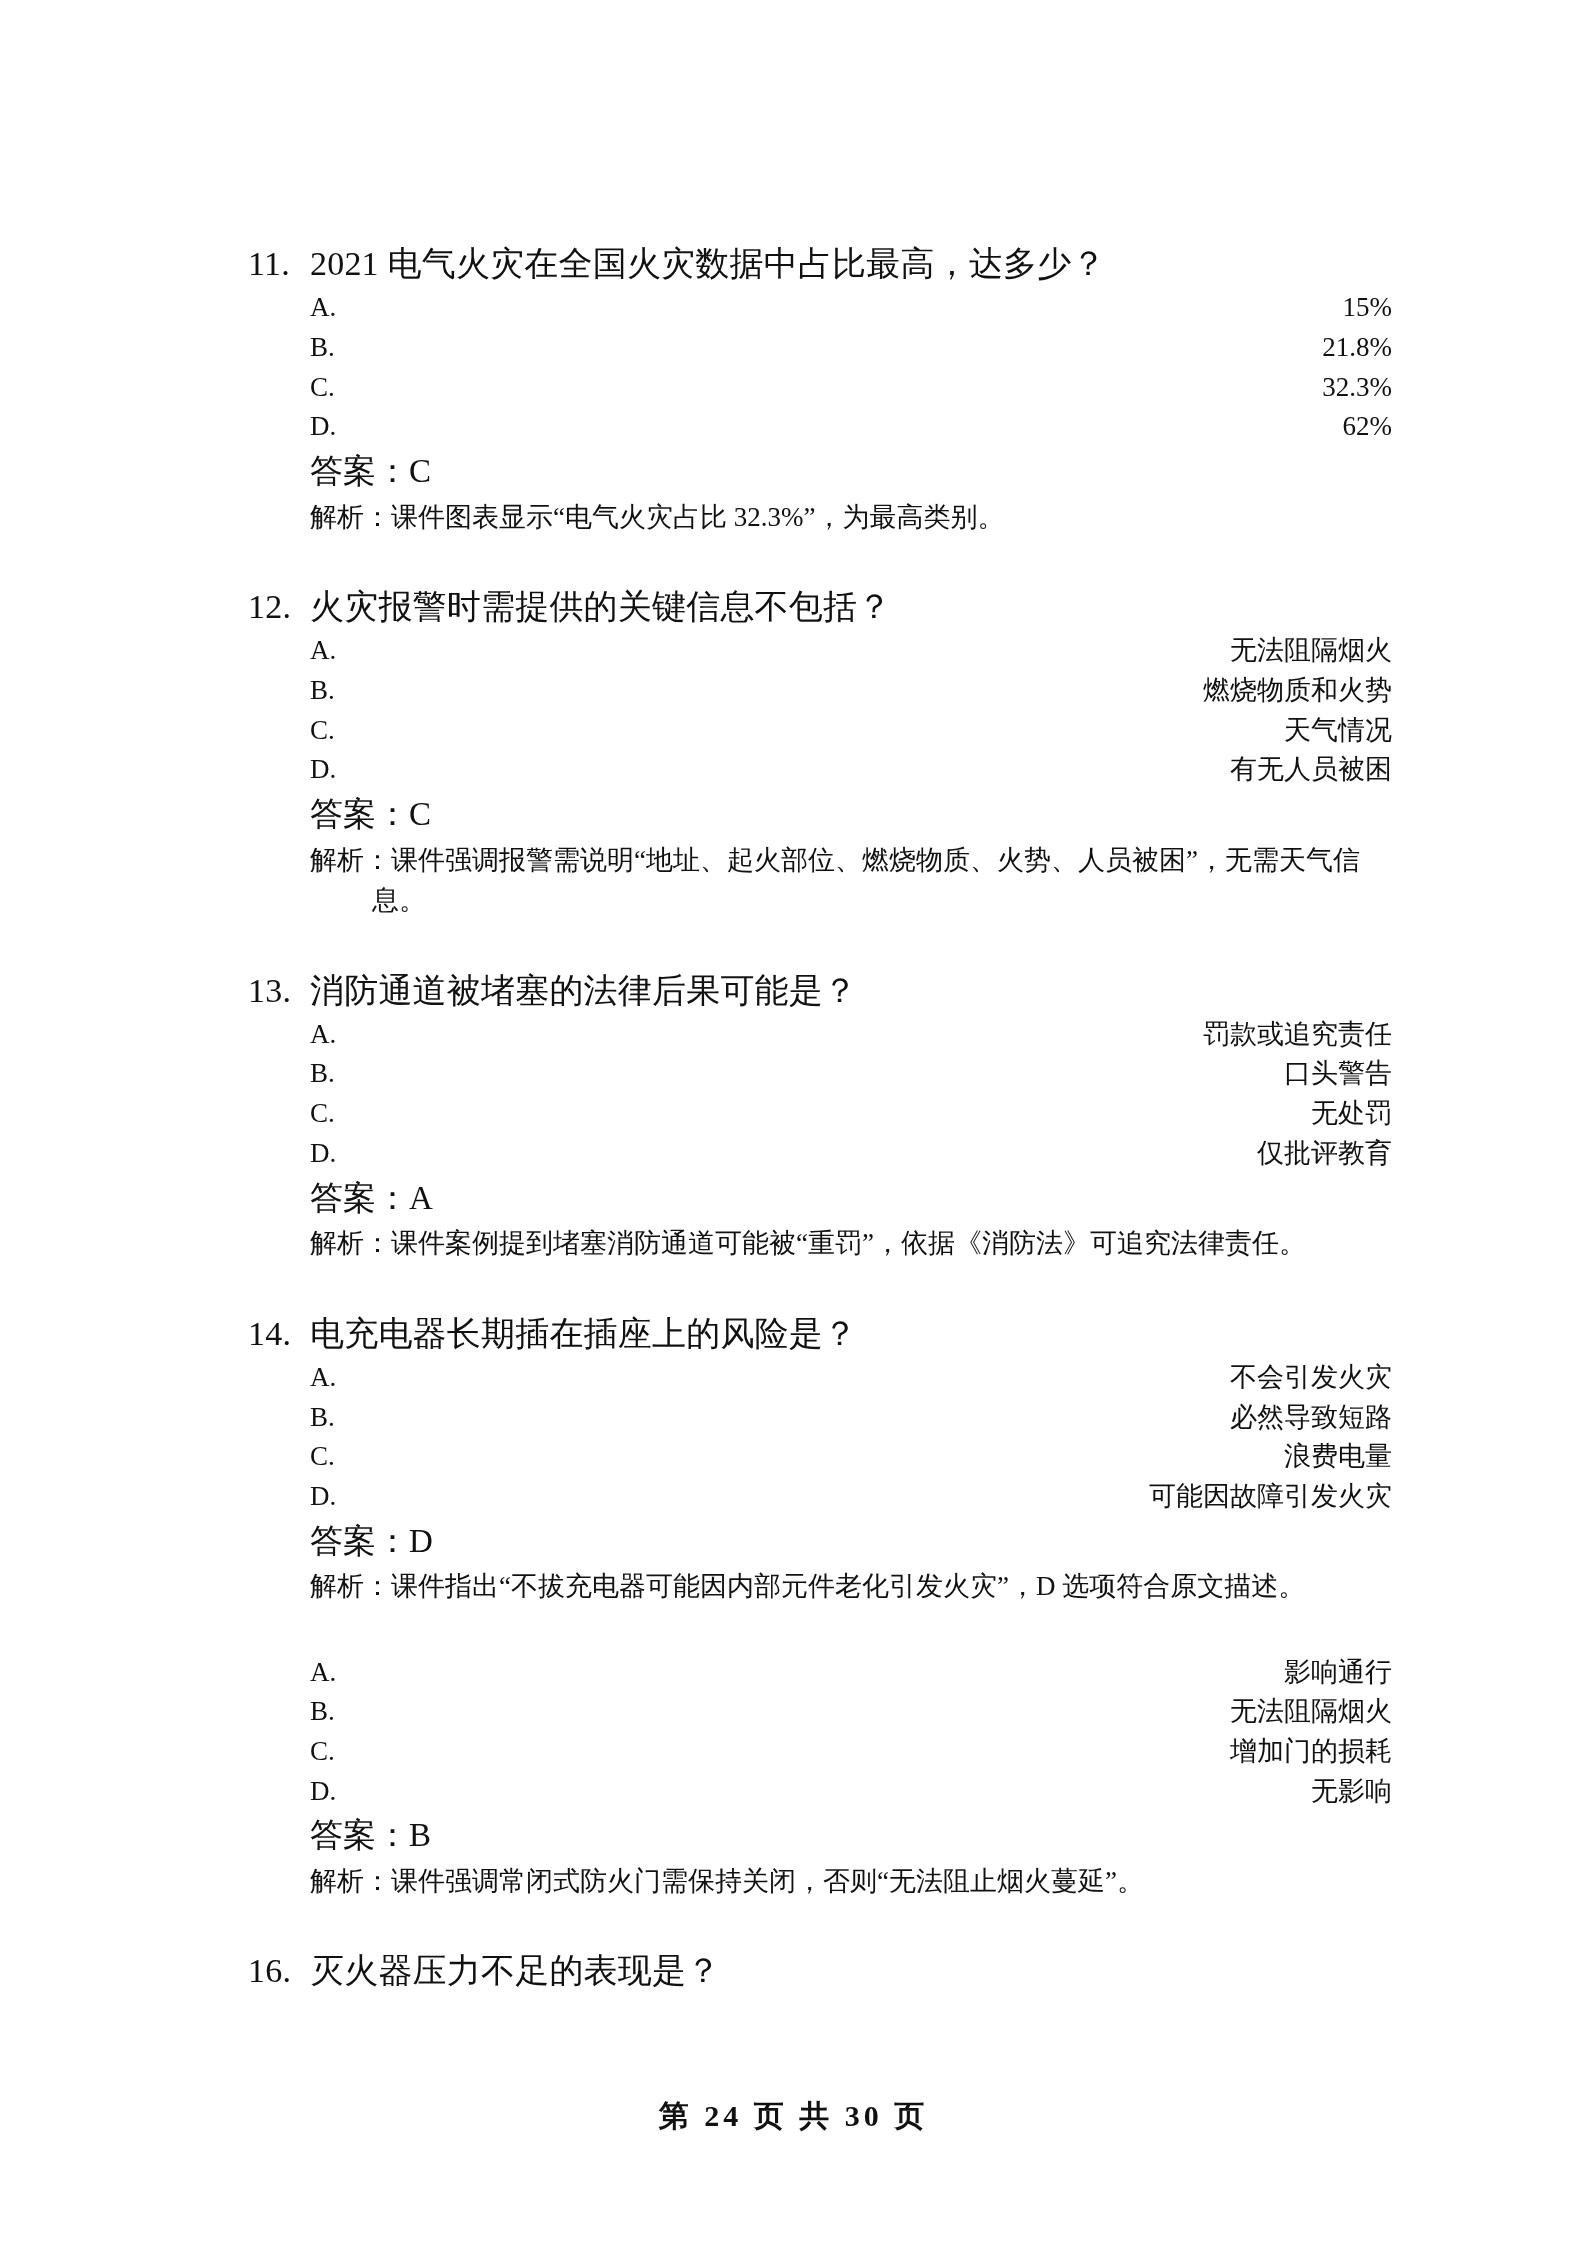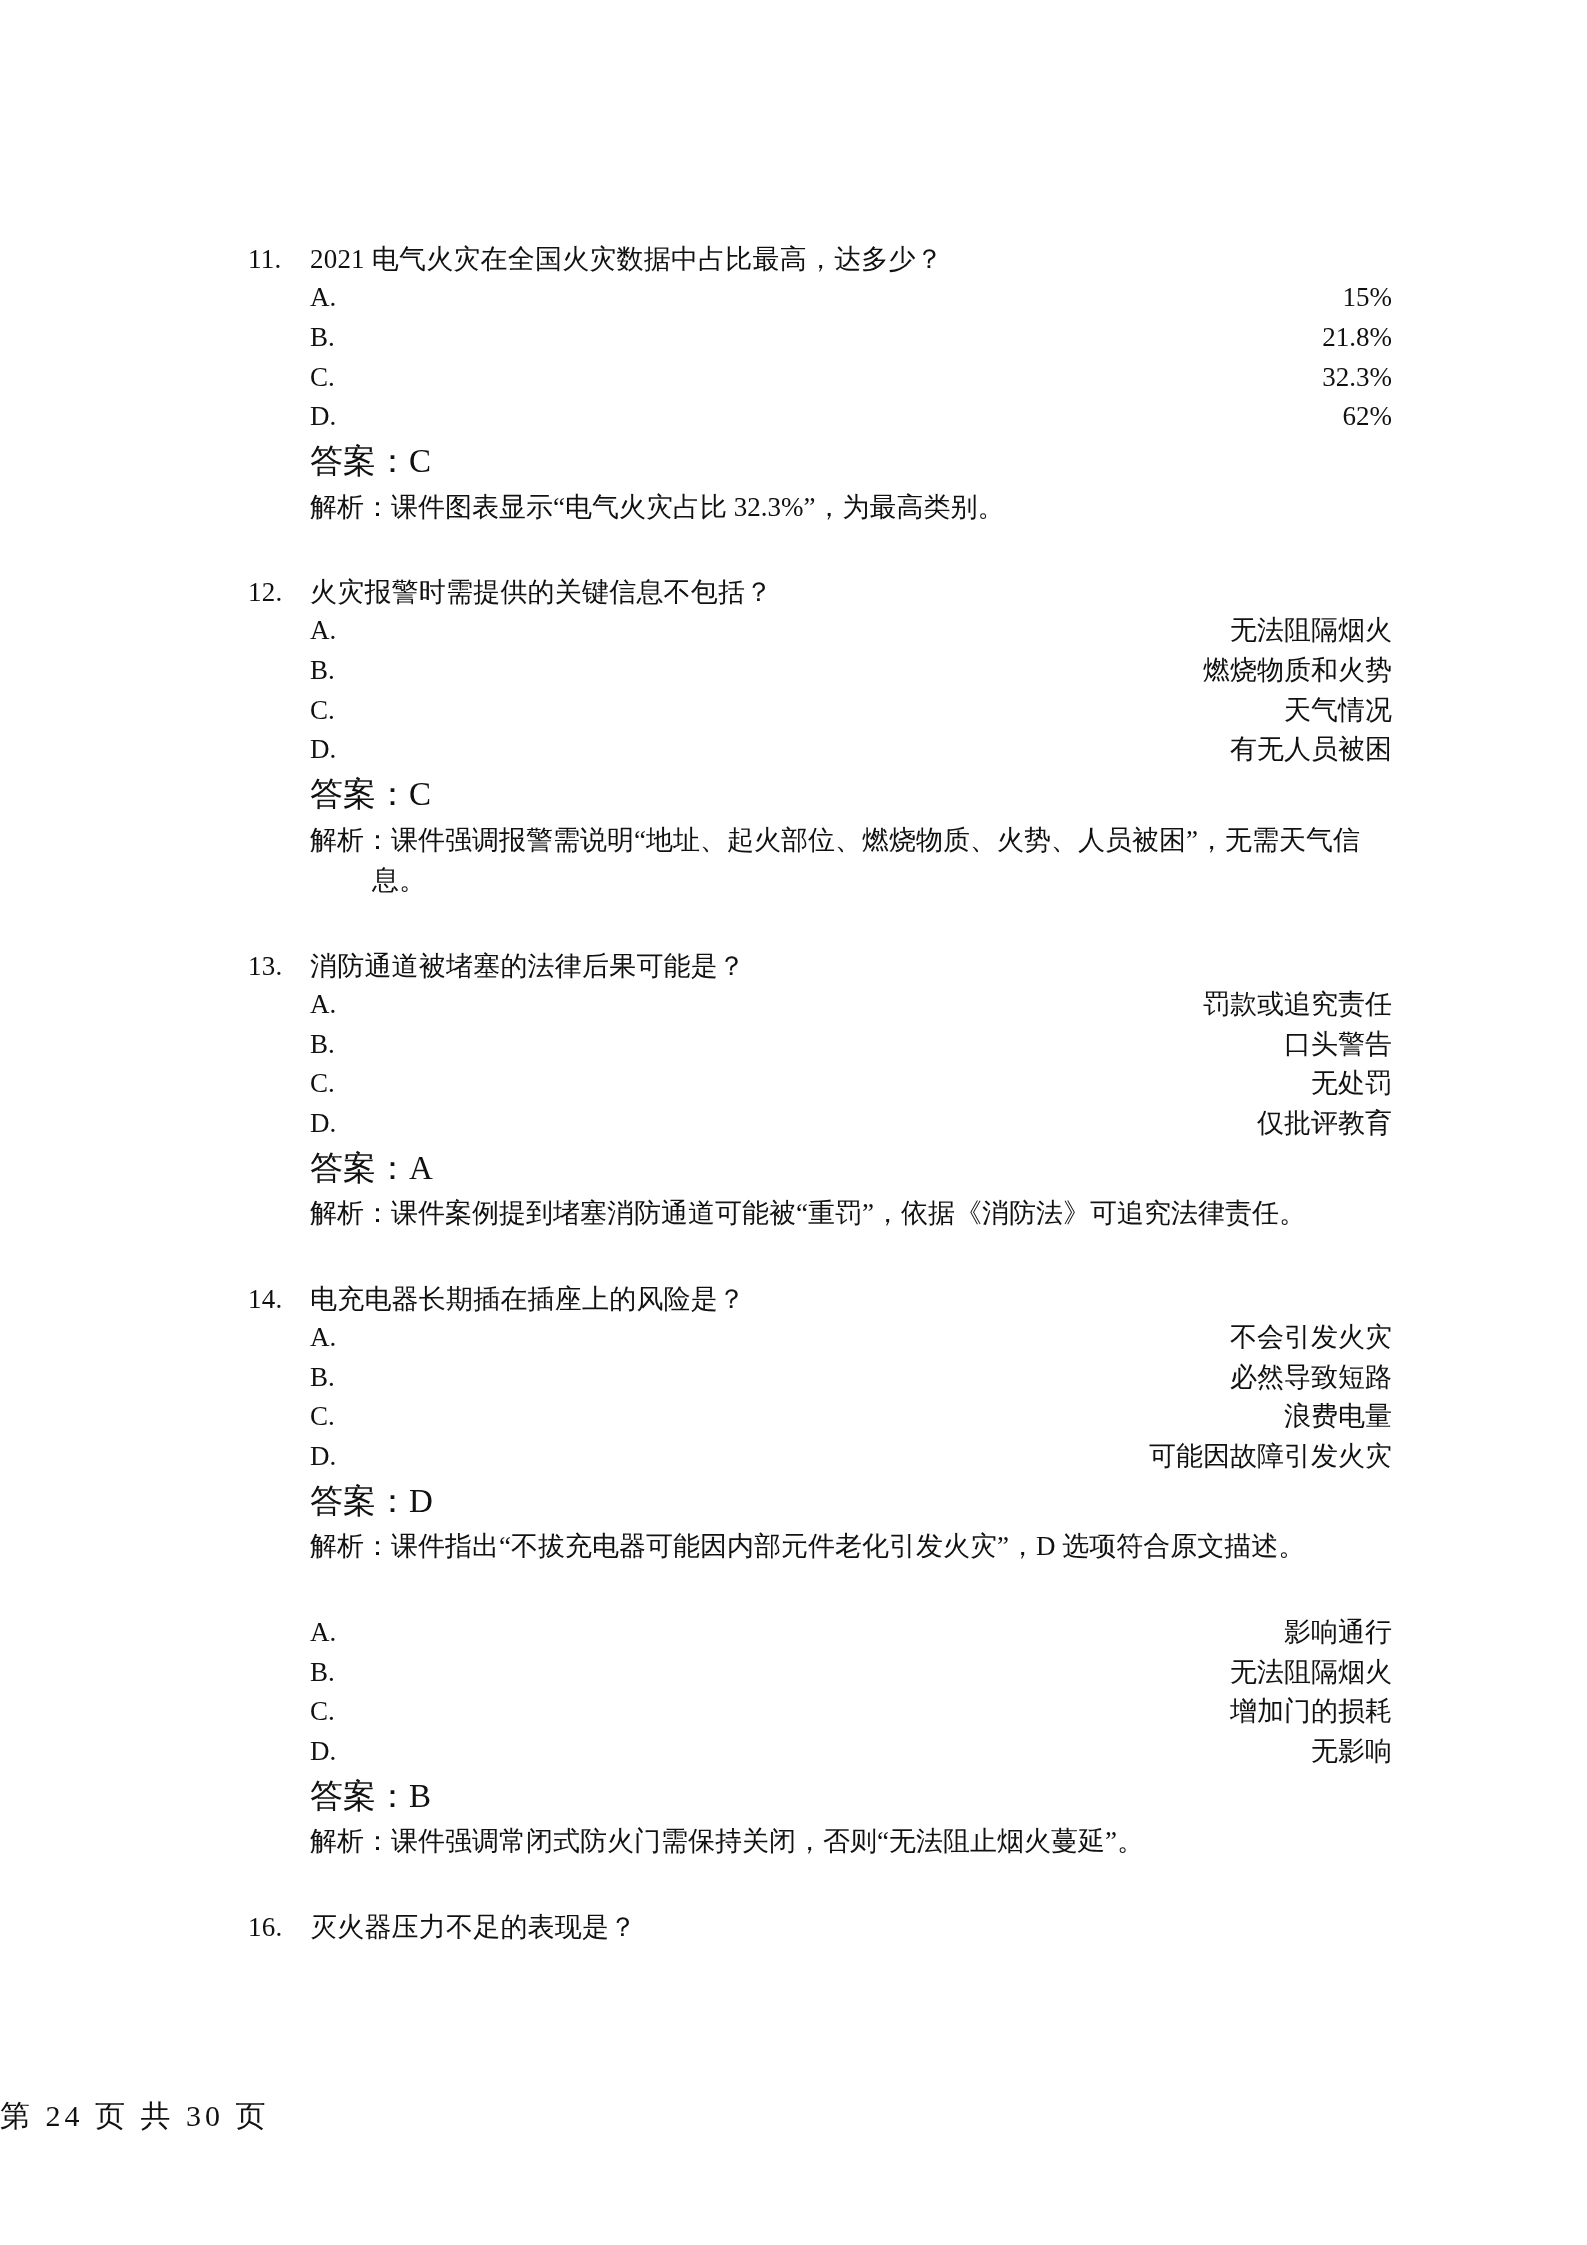--- a/index.html
+++ b/index.html
@@ -22,21 +22,21 @@
     height: 2245px;
     box-sizing: border-box;
     padding: 240px 195px 0 248px;
   }
   .question-block {
     margin-bottom: 46px;
   }
   .q-line {
     display: flex;
     align-items: flex-start;
-    font-size: 27px;
+    font-size: 34px;
     line-height: 1.42;
     letter-spacing: 0.2px;
   }
   .q-num {
     width: 62px;
     flex: 0 0 62px;
     font-family: "Liberation Serif", serif;
   }
   .q-text {
     flex: 1 1 auto;
@@ -72,22 +72,23 @@
     display: block;
     padding-left: 62px;
     text-indent: -62px;
     margin-left: 0;
   }
   .footer {
     position: absolute;
     left: 0;
     right: 0;
     bottom: 108px;
+    text-align: center;
     font-size: 30px;
-    font-weight: normal;
+    font-weight: bold;
     letter-spacing: 4px;
     font-family: "Liberation Serif", serif;
     margin-top: 12px;
   }
   .tight {
     margin-bottom: 0;
   }
 </style>
 </head>
 <body>

